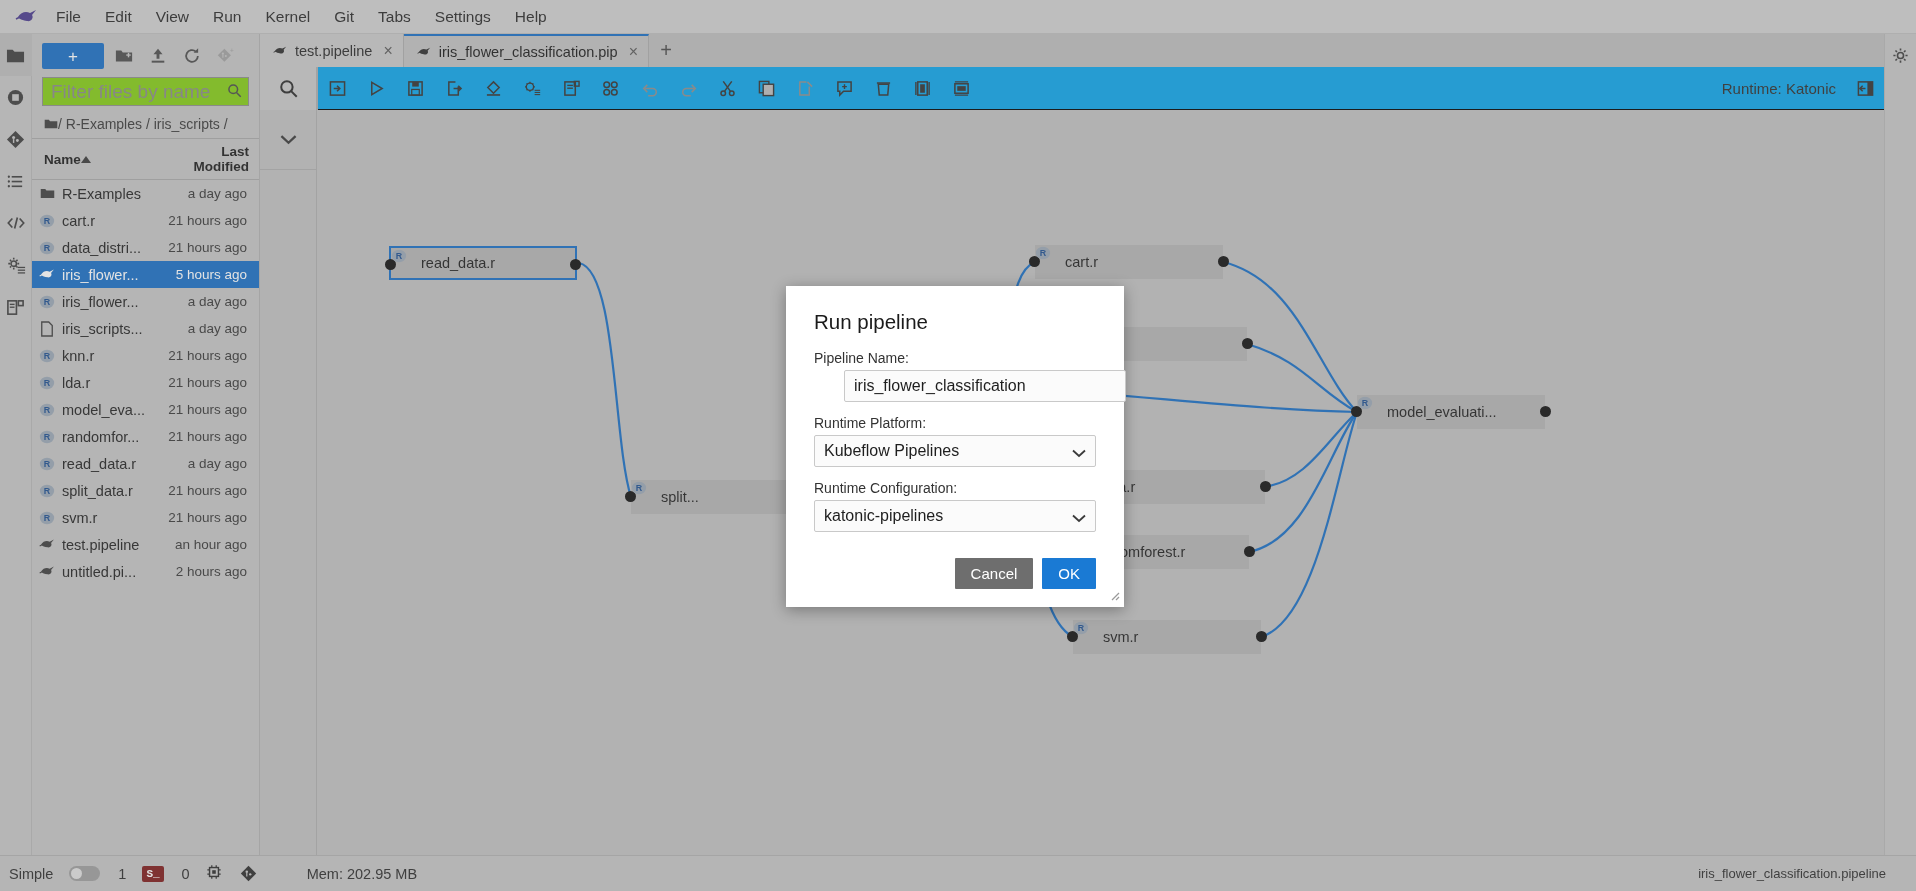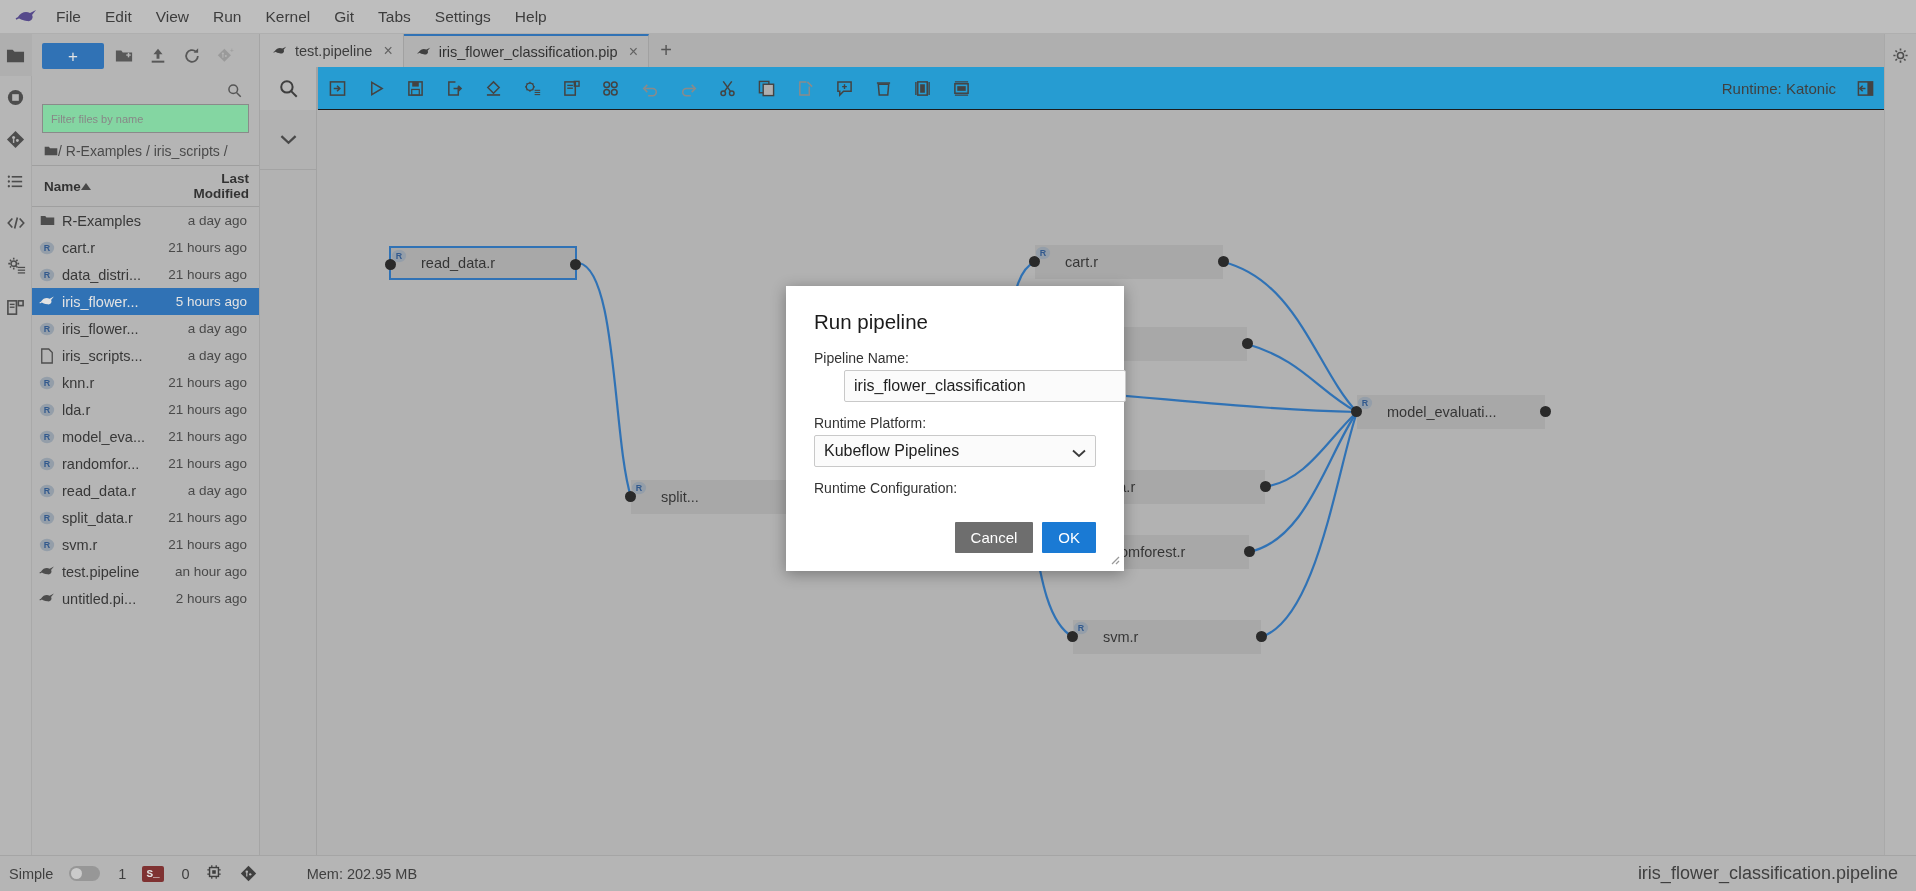--- a/index.html
+++ b/index.html
@@ -46,24 +46,23 @@
   #fb-toolbar { display:flex; align-items:center; gap:6px; padding:9px 8px 6px 10px; }
   #new-launcher-btn {
     background:#1a6fc4; color:#fff; border:none; border-radius:2px;
     width:62px; height:26px; font-size:17px; line-height:1; cursor:pointer;
     display:flex; align-items:center; justify-content:center;
   }
   .fb-tool { width:28px; height:26px; display:flex; align-items:center; justify-content:center;
              cursor:pointer; color:#4d4d4d; }
   #filter-wrap { margin:2px 10px 6px 10px; position:relative; }
   #filter-input {
-    width:100%; height:29px; background:#86efac; border:1px solid #8d8d8d;
-    padding:0 28px 0 8px; font-size:11px; color:#5c5c5c;
+    width:100%; height:29px; background:#84cc16; border:1px solid #8d8d8d;
+    padding:0 28px 0 8px; font-size:19px; color:#5c5c5c;
     font-family:"Liberation Sans", sans-serif;
-    margin-top:27px;
   }
   #filter-input::placeholder { color:#8a8a8a; }
   #filter-search-icon { position:absolute; right:7px; top:6px; color:#4a4a4a; }
   #breadcrumb {
     display:flex; align-items:center; padding:4px 10px 6px 12px;
     font-size:14px; color:#3b3b3b;
   }
   #fb-head {
     display:flex; border-top:1px solid #a8a8a8; border-bottom:1px solid #a8a8a8;
     font-size:13.5px; font-weight:bold; color:#1d1d1d; padding:5px 0;
@@ -149,21 +148,21 @@
   }
   #simple-toggle::after {
     content:""; position:absolute; left:2px; top:2px; width:11px; height:11px;
     border-radius:50%; background:#e0e0e0;
   }
   .sb-kernelbox {
     background:#7f1d1d; color:#fff; font-size:11px; font-weight:bold;
     padding:2px 4px; border-radius:2px; font-family:"Liberation Mono", monospace;
   }
   #sb-mem { margin-left:32px; }
-  #sb-right { margin-left:auto; padding-right:18px; font-size:18px; color:#2e2e2e; }
+  #sb-right { margin-left:auto; padding-right:30px; font-size:13px; color:#2e2e2e; }
 
   
   #modal-backdrop {
     position:absolute; left:0; top:0; width:1916px; height:891px;
     background:rgba(128,128,128,0.22); z-index:50;
   }
   #dialog {
     position:absolute; left:786px; top:286px; width:338px;
     background:#fff; z-index:51;
     box-shadow:0 3px 14px rgba(0,0,0,0.33);
@@ -868,20 +867,28 @@
       <span class="sel-chev">
         <svg width="14" height="9" viewBox="0 0 14 9">
             <path d="M1 1.5 7 7 13 1.5" fill="none" stroke="#3b3b3b" stroke-width="1.8"></path>
           </svg>
       </span>
     </div>
   </div>
 
   <div class="fld-group">
     <div class="fld-label">Runtime Configuration:</div>
+    <div class="sel-wrap">
+      <div class="sel-box">katonic-pipelines</div>
+      <span class="sel-chev">
+        <svg width="14" height="9" viewBox="0 0 14 9">
+            <path d="M1 1.5 7 7 13 1.5" fill="none" stroke="#3b3b3b" stroke-width="1.8"></path>
+          </svg>
+      </span>
+    </div>
   </div>
 
   <div id="dialog-footer">
     <button class="dlg-btn" id="cancel-button">Cancel</button>
     <button class="dlg-btn" id="ok-button">OK</button>
   </div>
 
   <span id="resize-grip">
     <svg width="11" height="11" viewBox="0 0 11 11">
         <g stroke="#9a9a9a" stroke-width="1.2">

